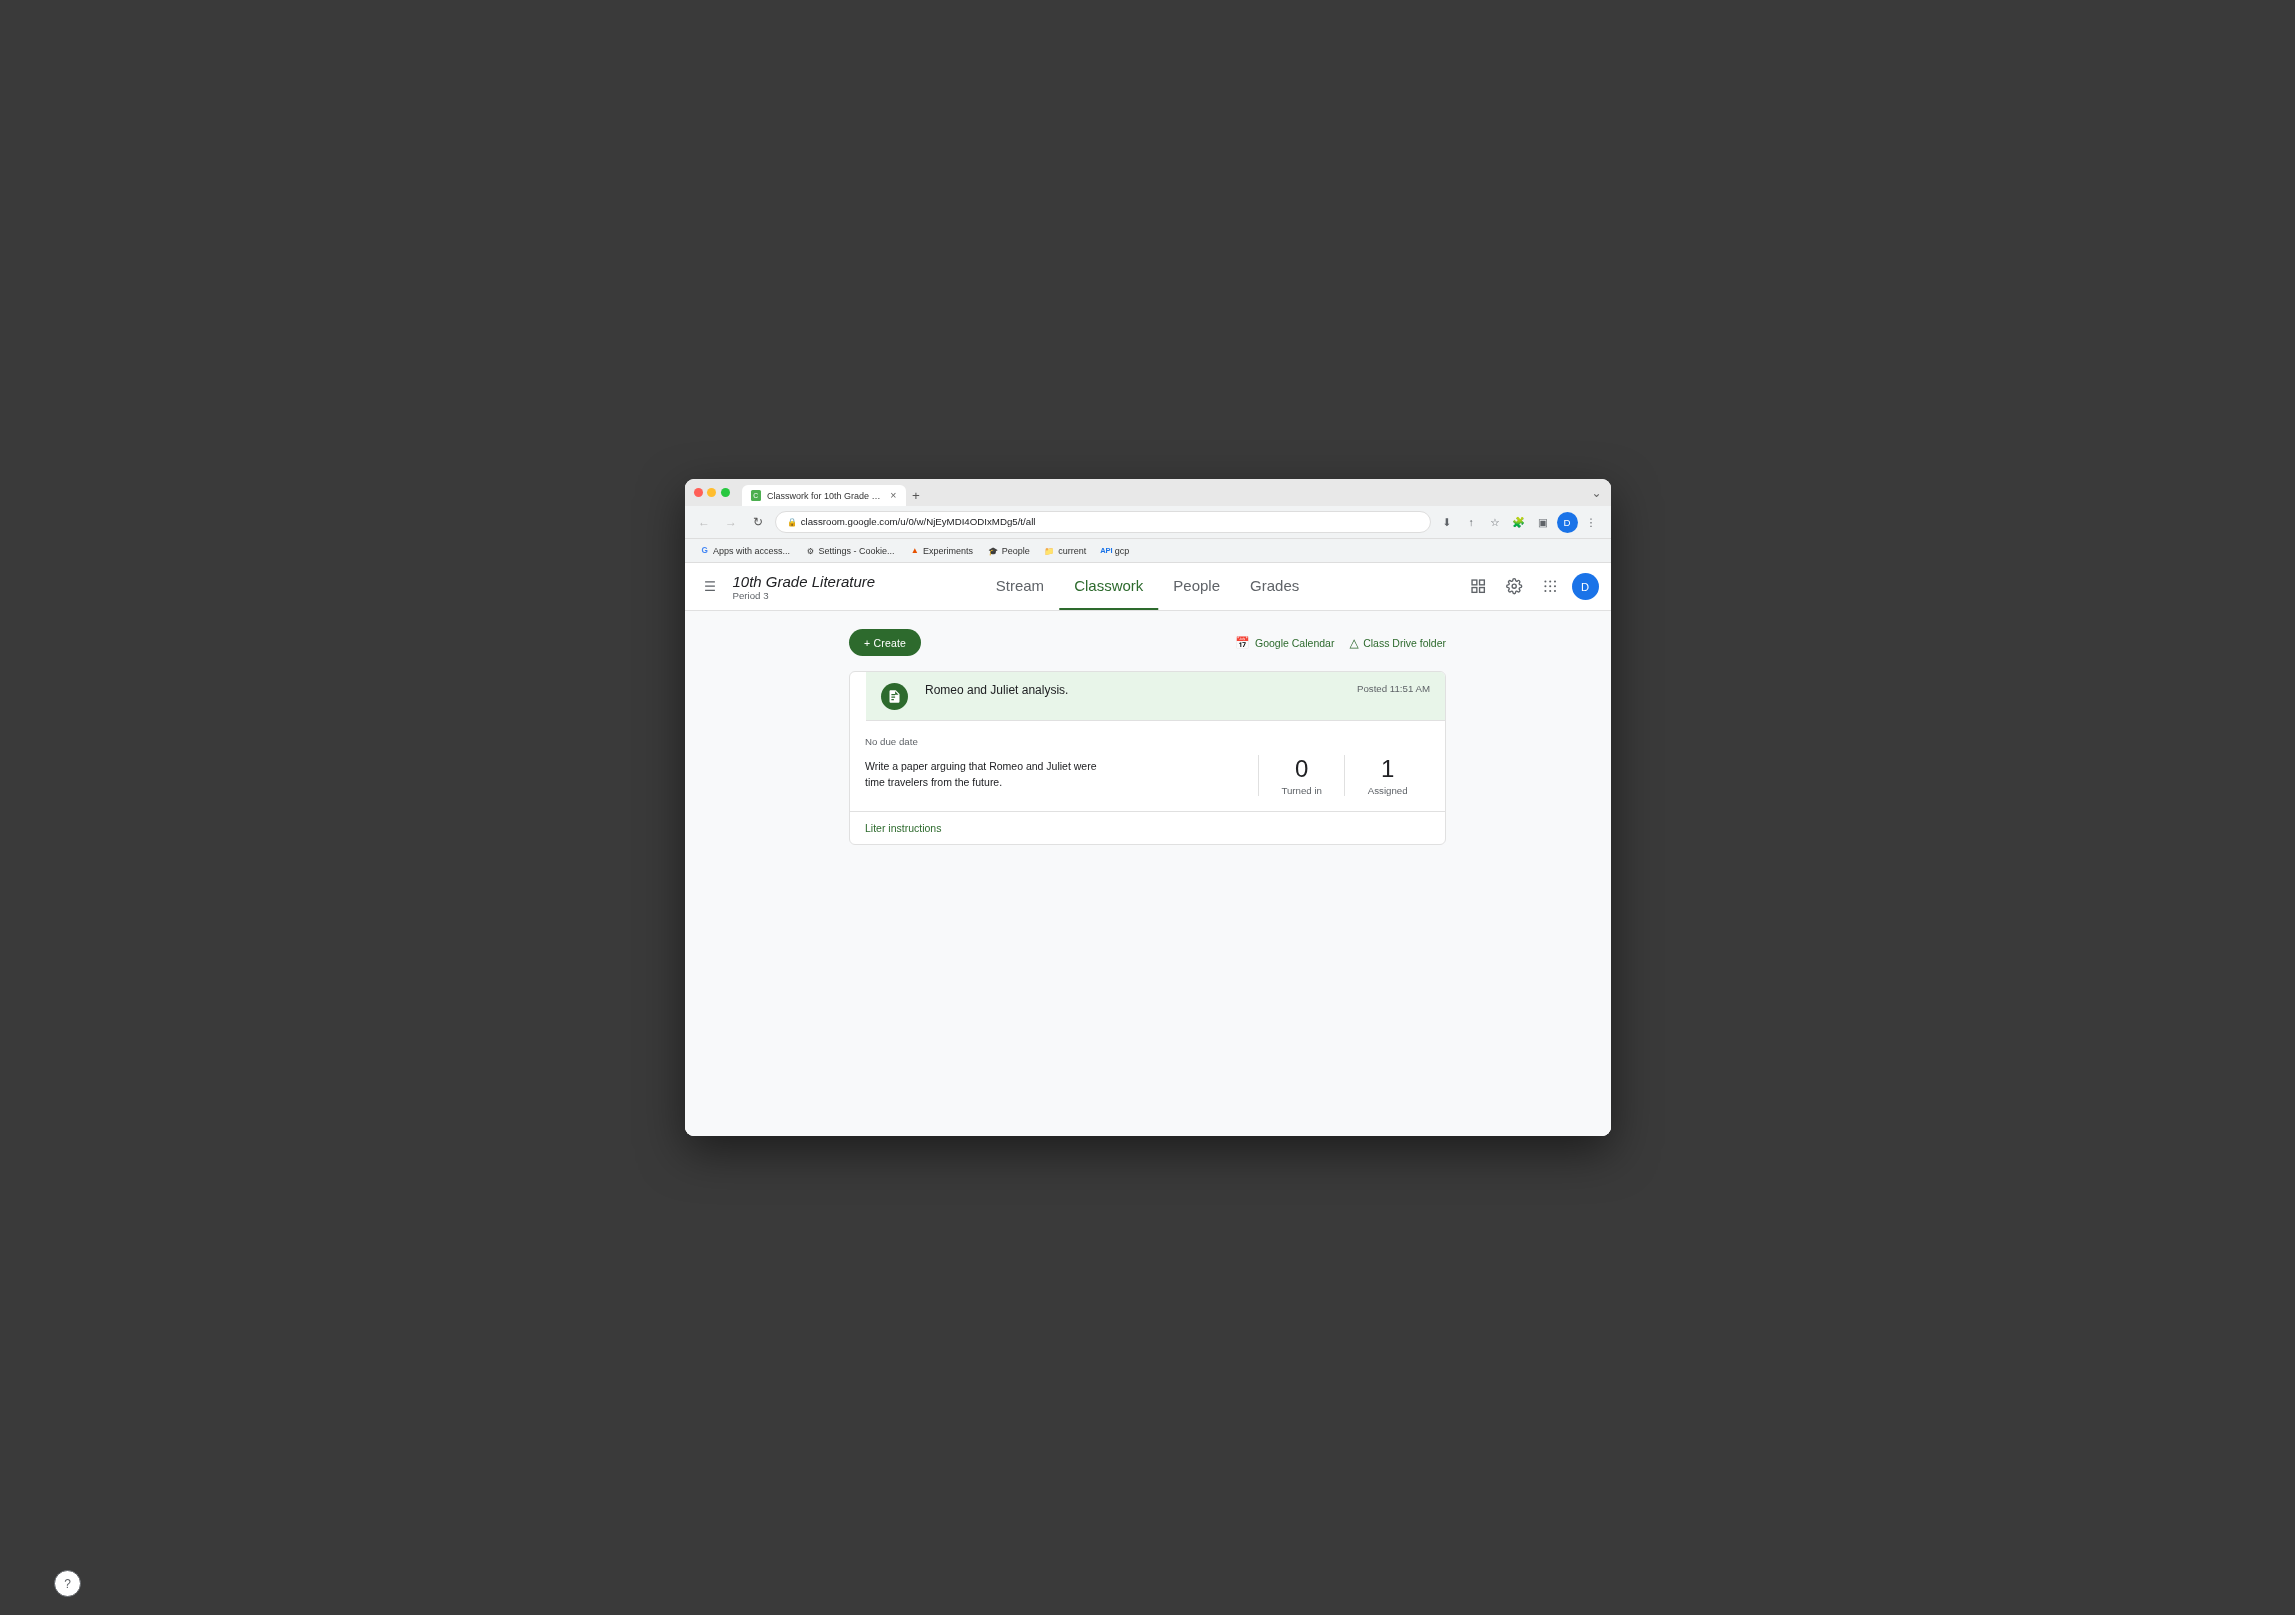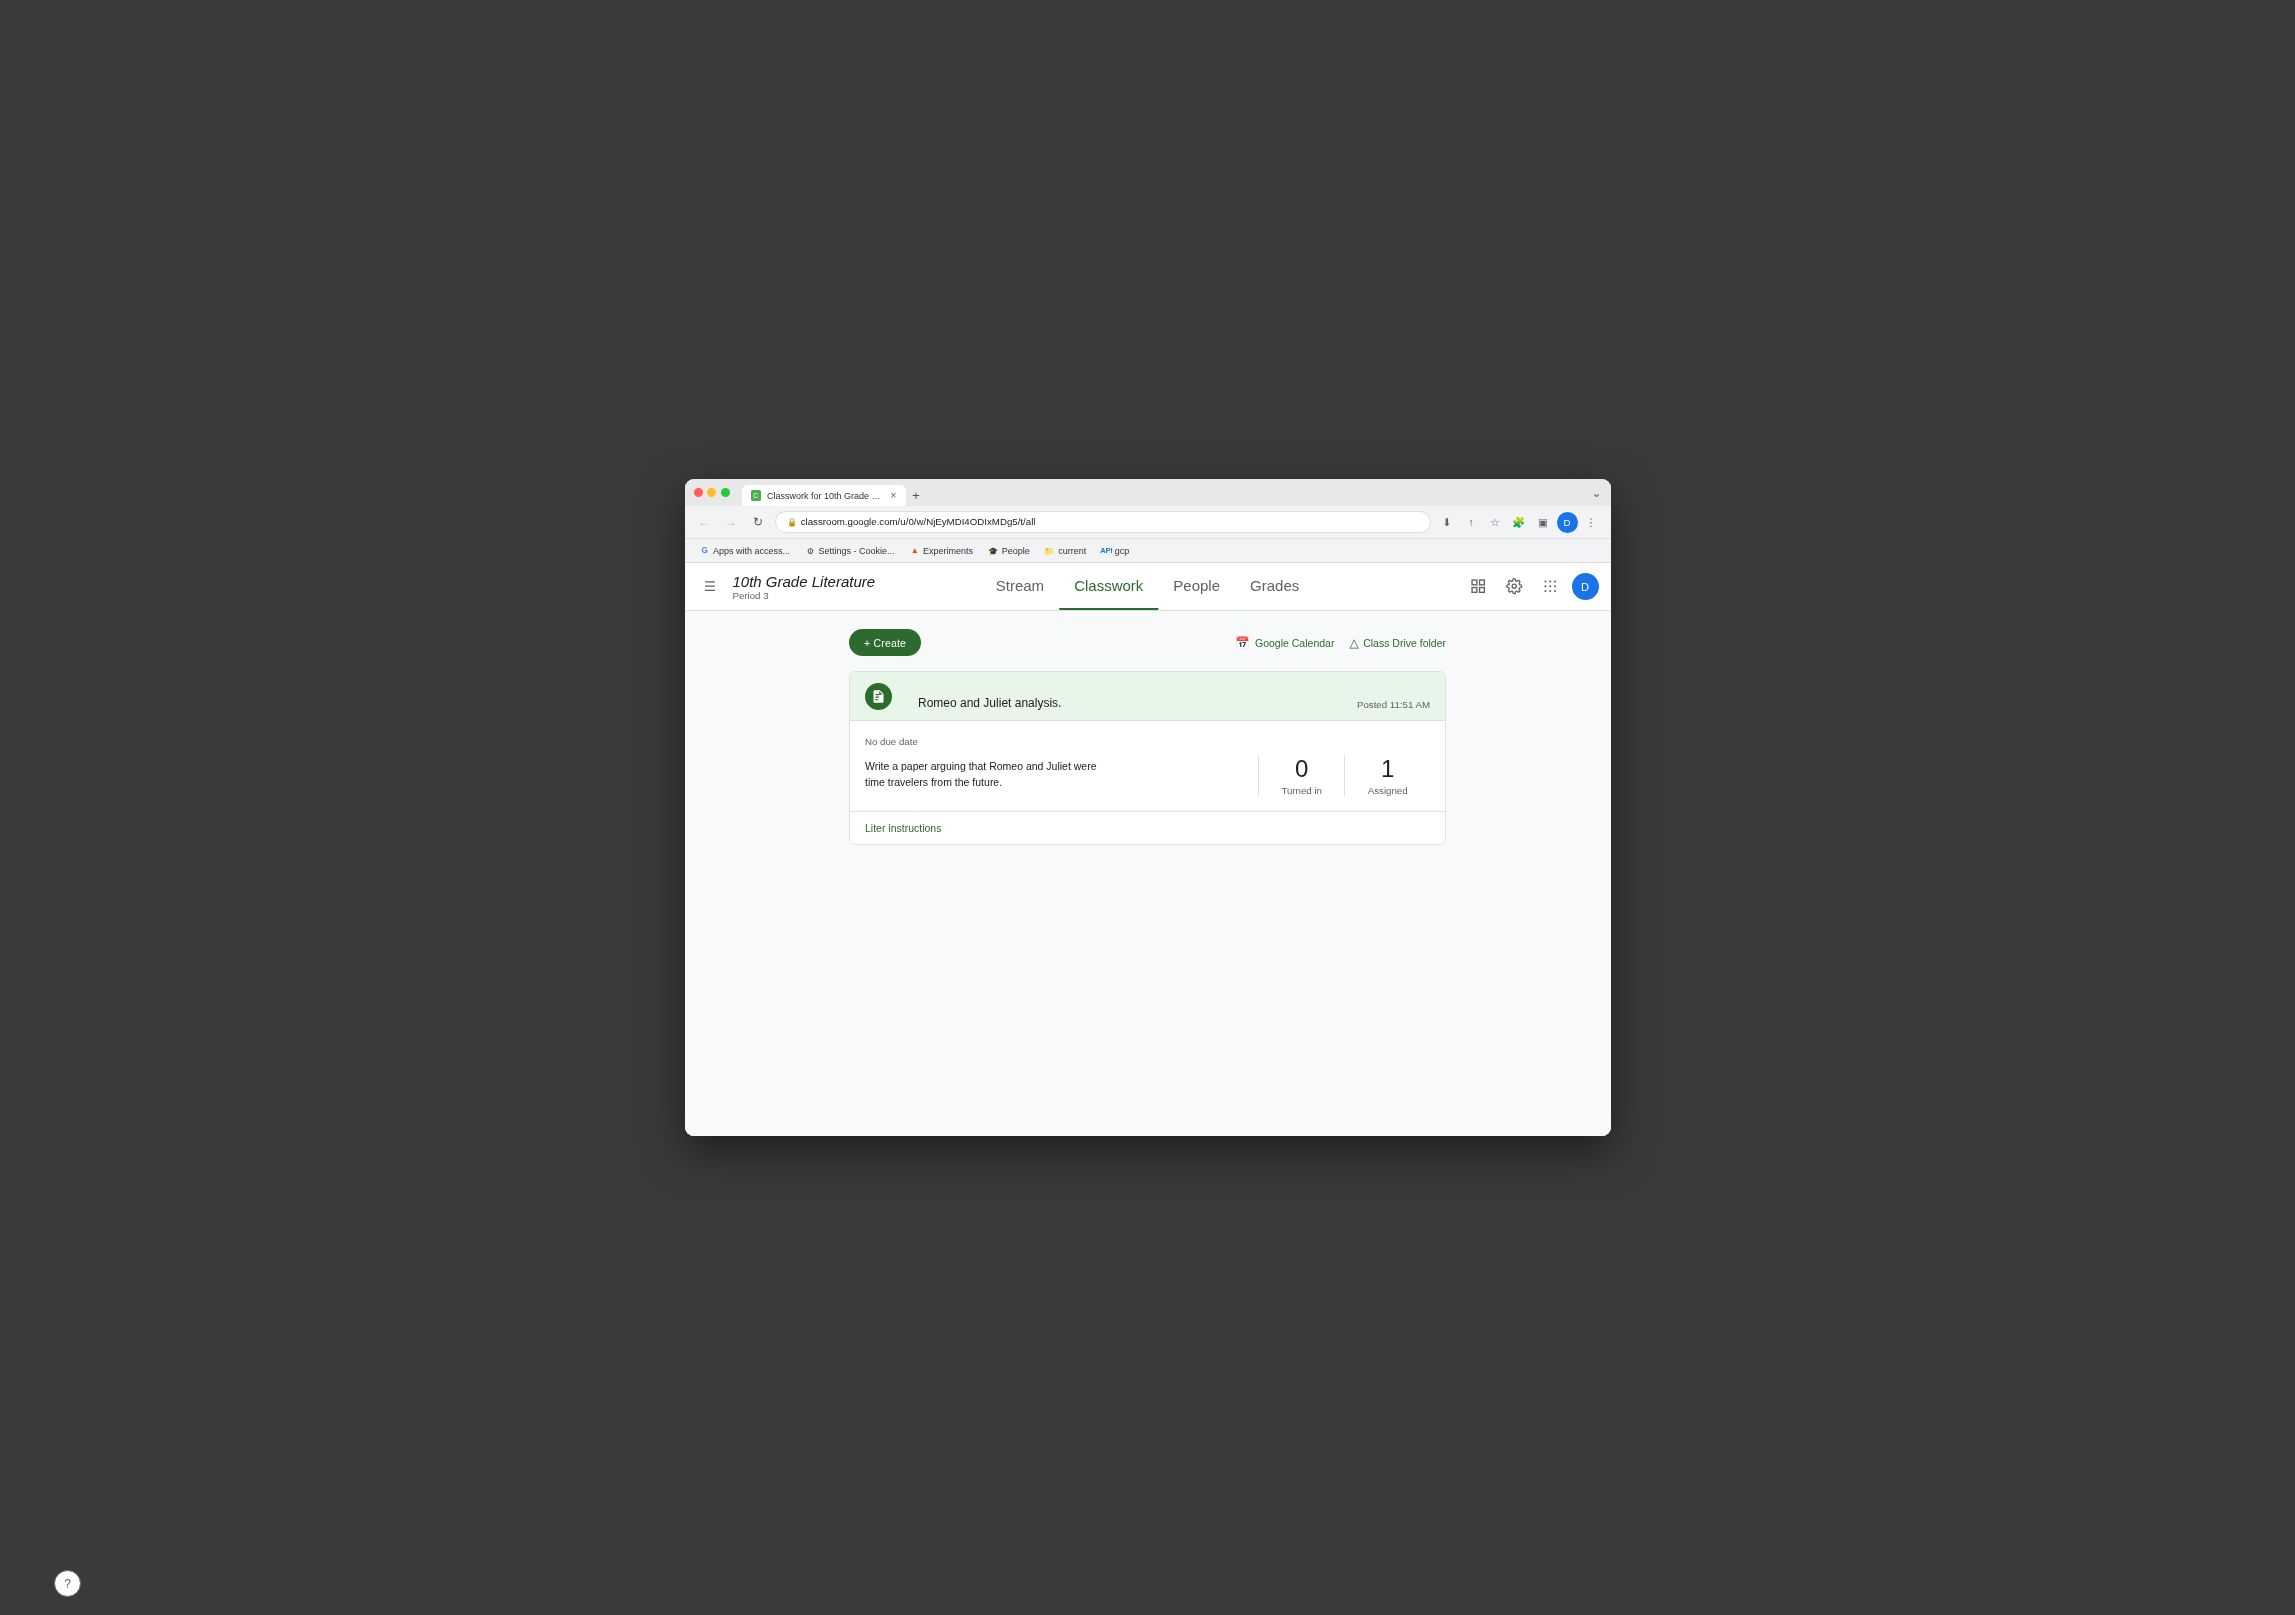--- a/index.html
+++ b/index.html
@@ -386,23 +386,24 @@
       background: #fff;
       border: 0.7px solid #e0e0e0;
       border-radius: 6px;
       overflow: hidden;
     }
 
     .card-header {
       background: #e8f5e9;
       padding: 10.5px 15px;
       display: flex;
-      align-items: flex-end;
-      gap: 26px;
+      align-items: flex-start;
+      gap: 17px;
       border-bottom: 0.7px solid #e0e0e0;
+      margin-left: 16px;
     }
 
     .assignment-icon-circle {
       width: 27px;
       height: 27px;
       background: #2d6a2d;
       border-radius: 50%;
       display: flex;
       align-items: center;
       justify-content: center;

